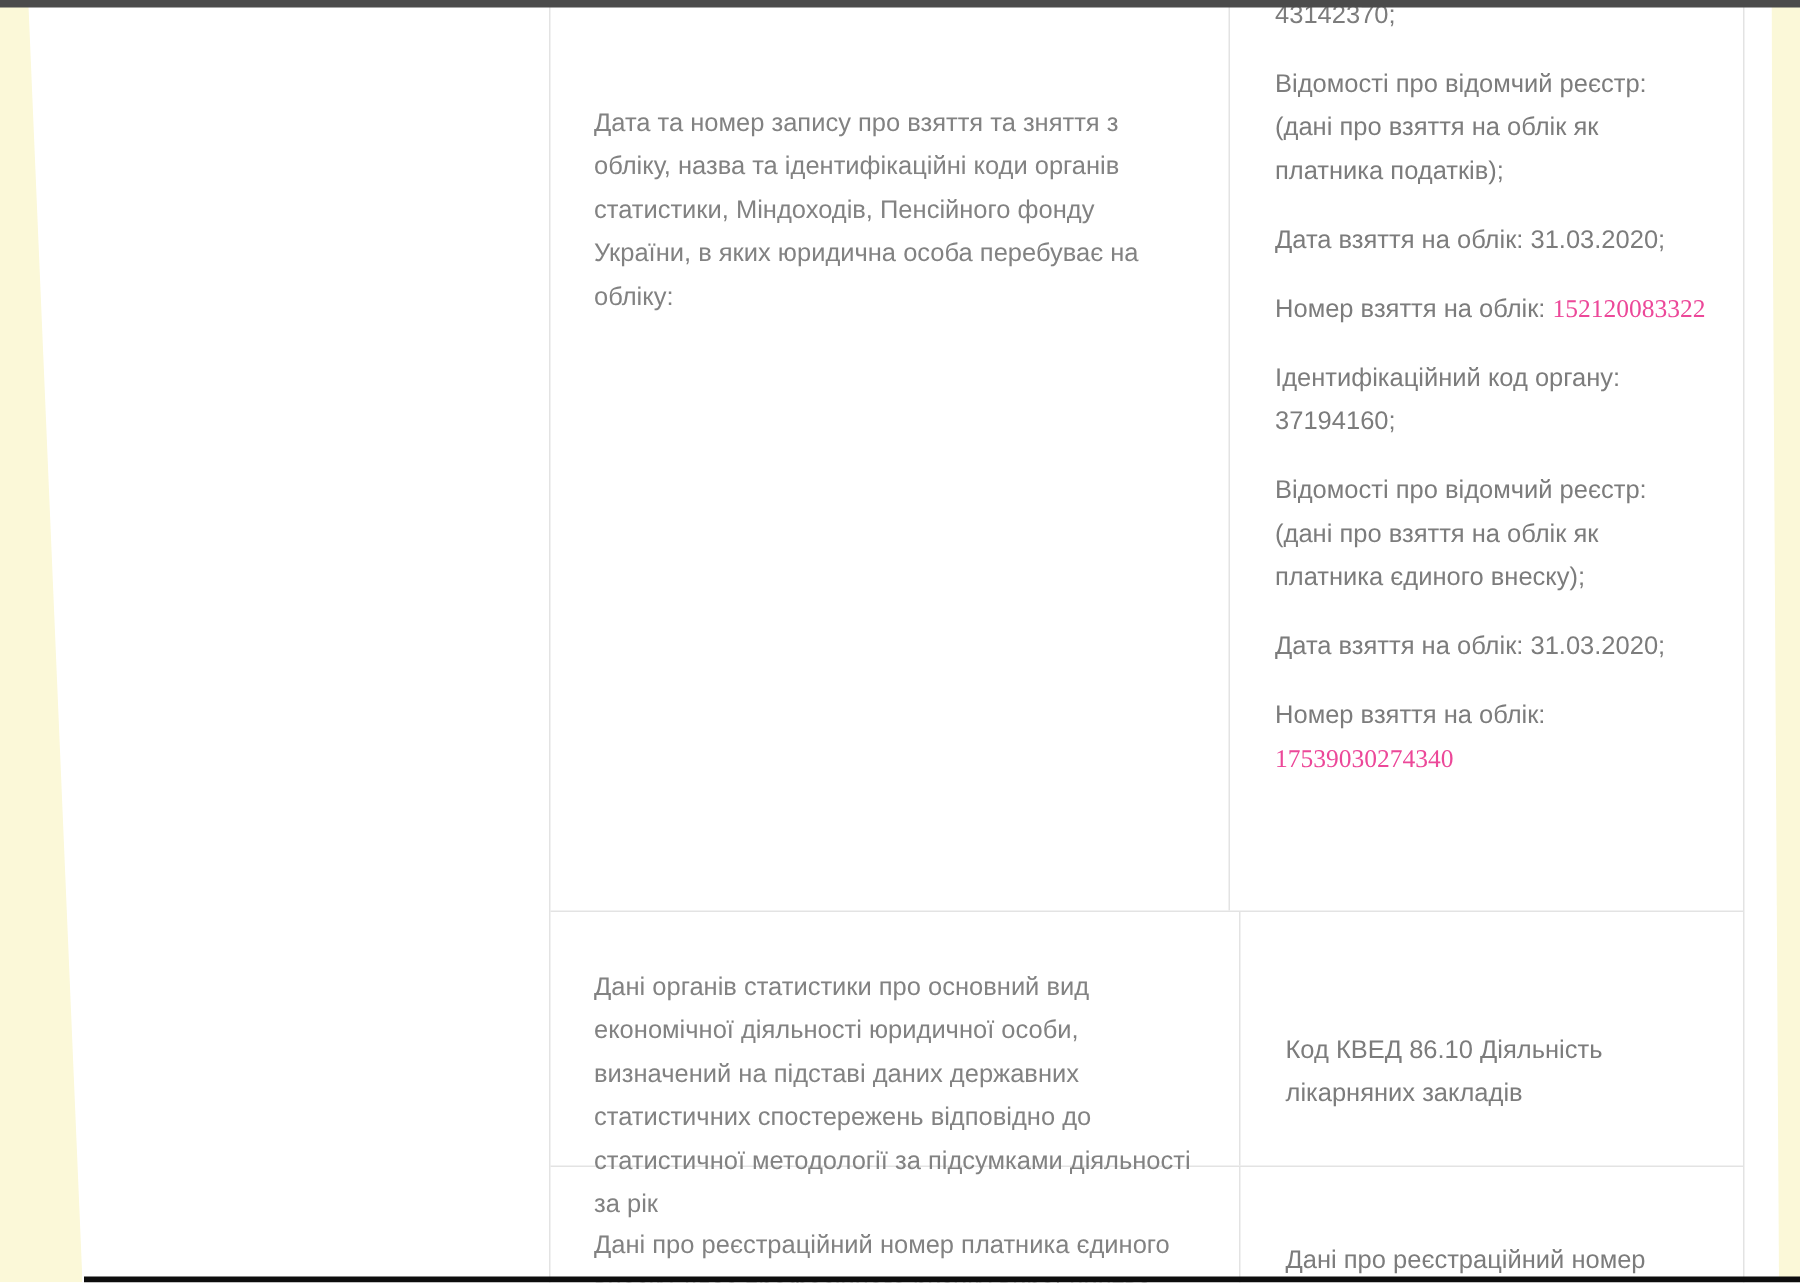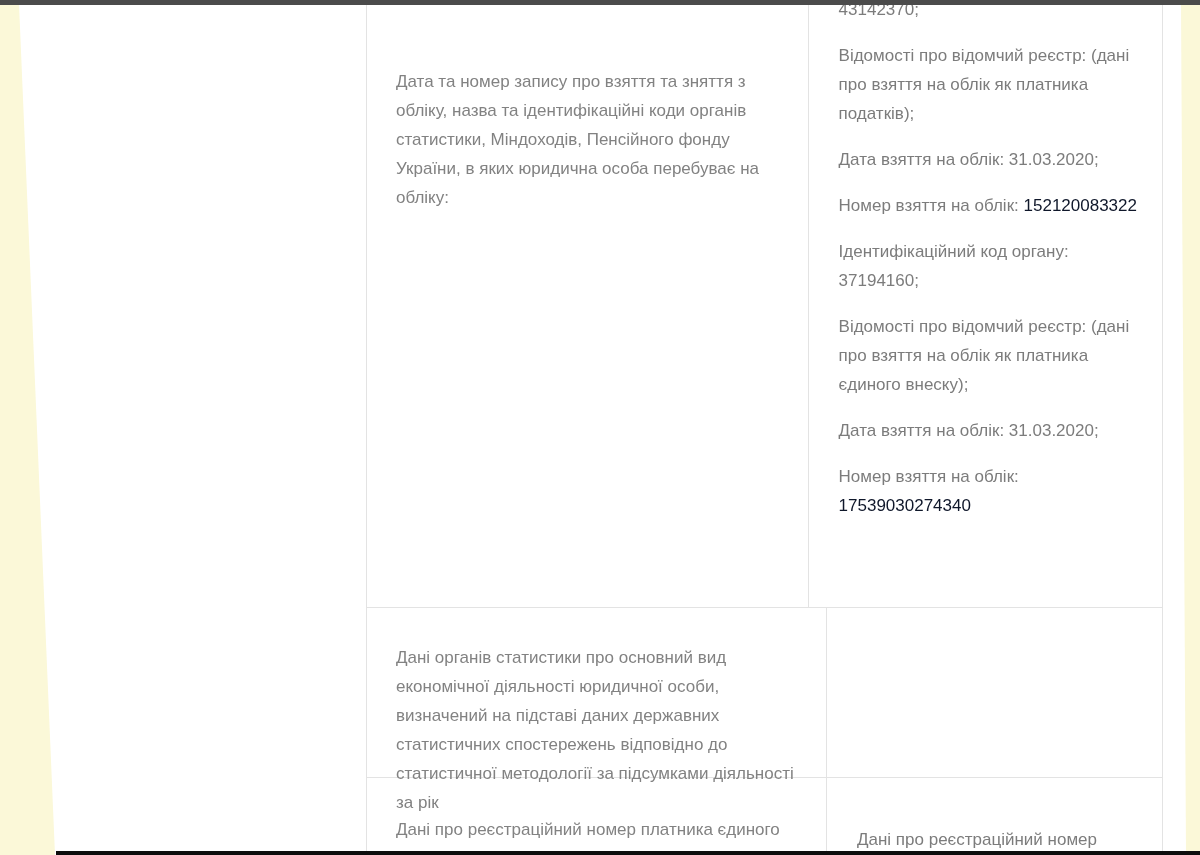--- a/index.html
+++ b/index.html
@@ -71,23 +71,24 @@
   .authority {
     margin-top: 30px;
     font-weight: 700;
     color: #4d4d4d;
   }
   .authority .colon { font-weight: 400; color: #7c7c7c; }
   .narrow { max-width: 245px; }
   .narrow-value { max-width: 270px; }
   .nowrap { white-space: nowrap; }
   a.reg-link {
-    color: #0f172a;
+    color: #ec4899;
     text-decoration: none;
     cursor: pointer;
+    font-family: Liberation Serif, serif;
   }
   a.block-link { display: block; }
 </style>
 </head>
 <body>
 
 <div class="topbar"></div>
 <div class="strip-left"></div>
 <div class="strip-right"></div>
 <div class="bottombar"></div>
@@ -107,20 +108,23 @@
       <p>Відомості про відомчий реєстр: (дані про взяття на облік як платника єдиного внеску);</p>
       <p>Дата взяття на облік: 31.03.2020;</p>
       <p><span>Номер взяття на облік:</span><a class="reg-link block-link">17539030274340</a></p>
     </div>
   </div>
 
   <div class="row row-2 bordered">
     <div class="cell-label">
       <p>Дані органів статистики про основний вид економічної діяльності юридичної особи, визначений на підставі даних державних статистичних спостережень відповідно до статистичної методології за підсумками діяльності за рік</p>
     </div>
+    <div class="cell-value">
+      <p>Код КВЕД 86.10 Діяльність лікарняних закладів</p>
+    </div>
   </div>
 
   <div class="row row-3">
     <div class="cell-label">
       <p>Дані про реєстраційний номер платника єдиного внеску, клас професійного ризику виробництва платника</p>
     </div>
     <div class="cell-value">
       <p class="narrow-value">Дані про реєстраційний номер платника єдиного внеску:</p>
     </div>
   </div>

